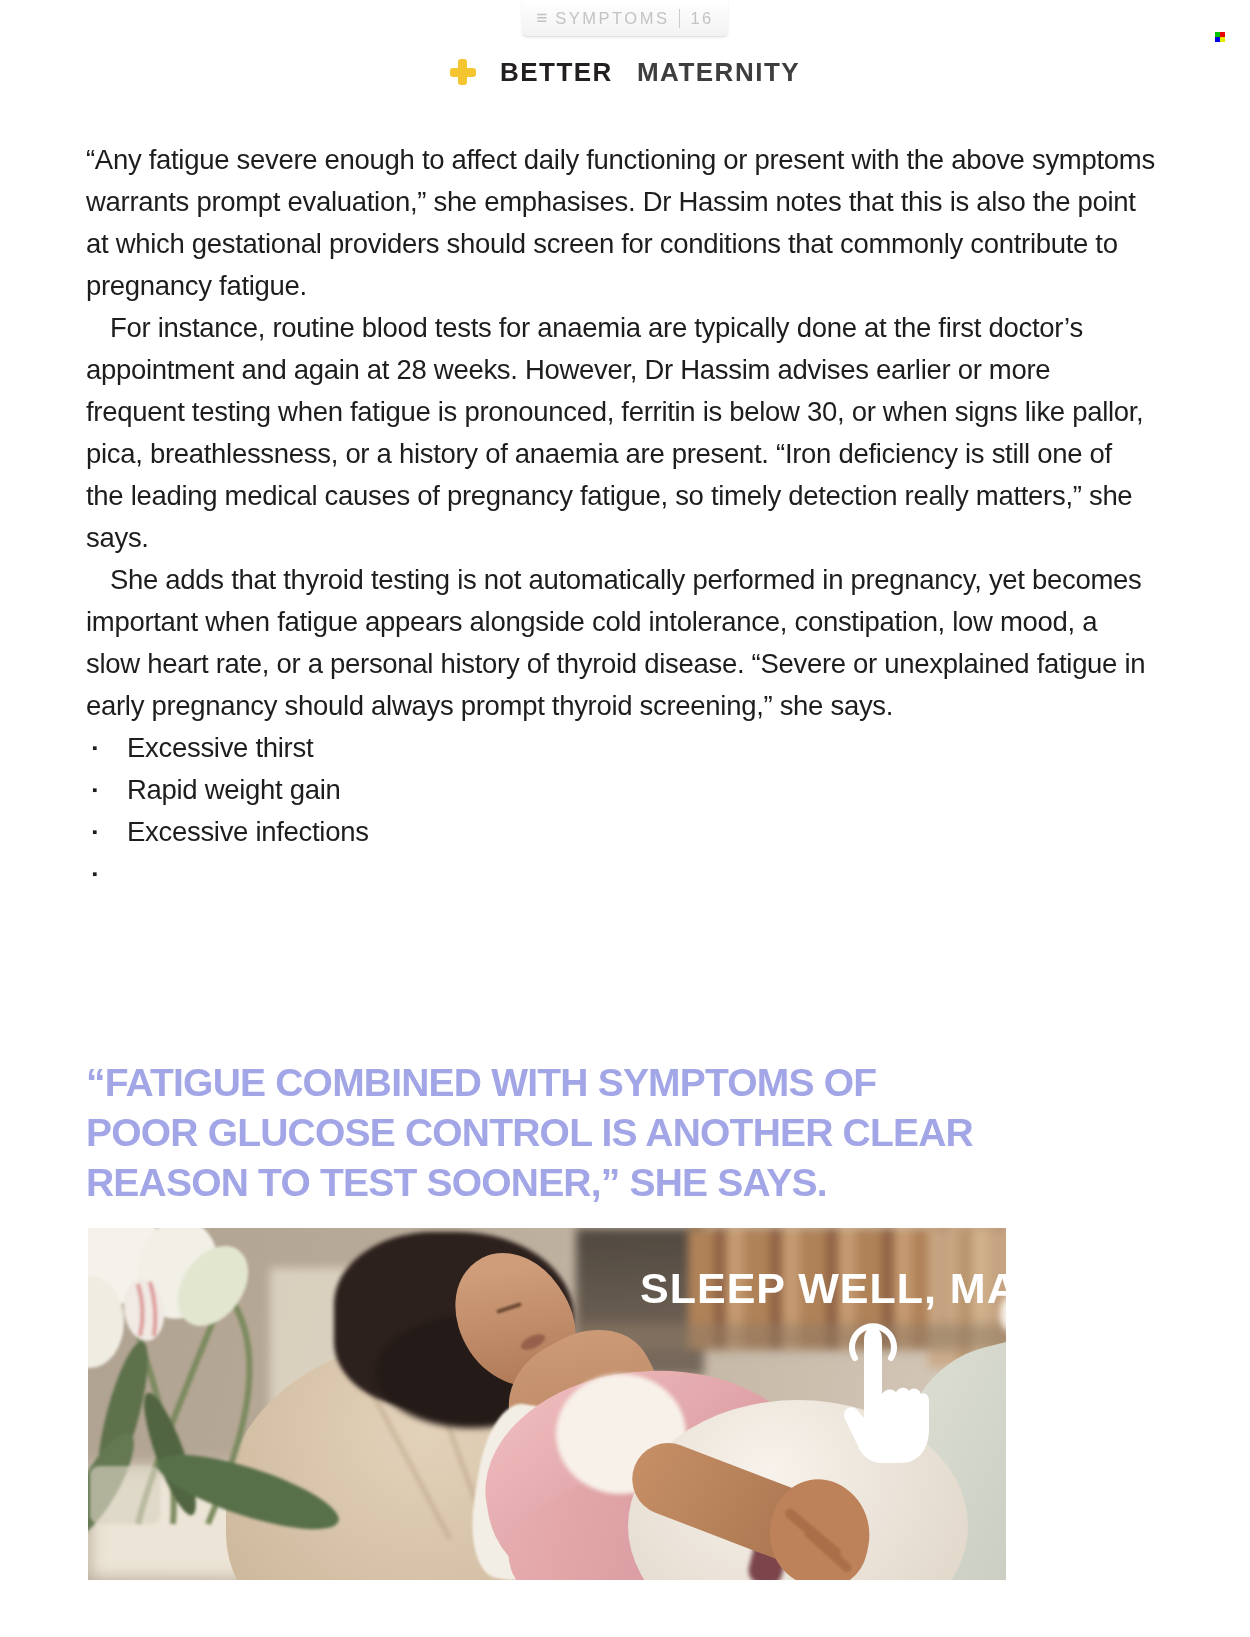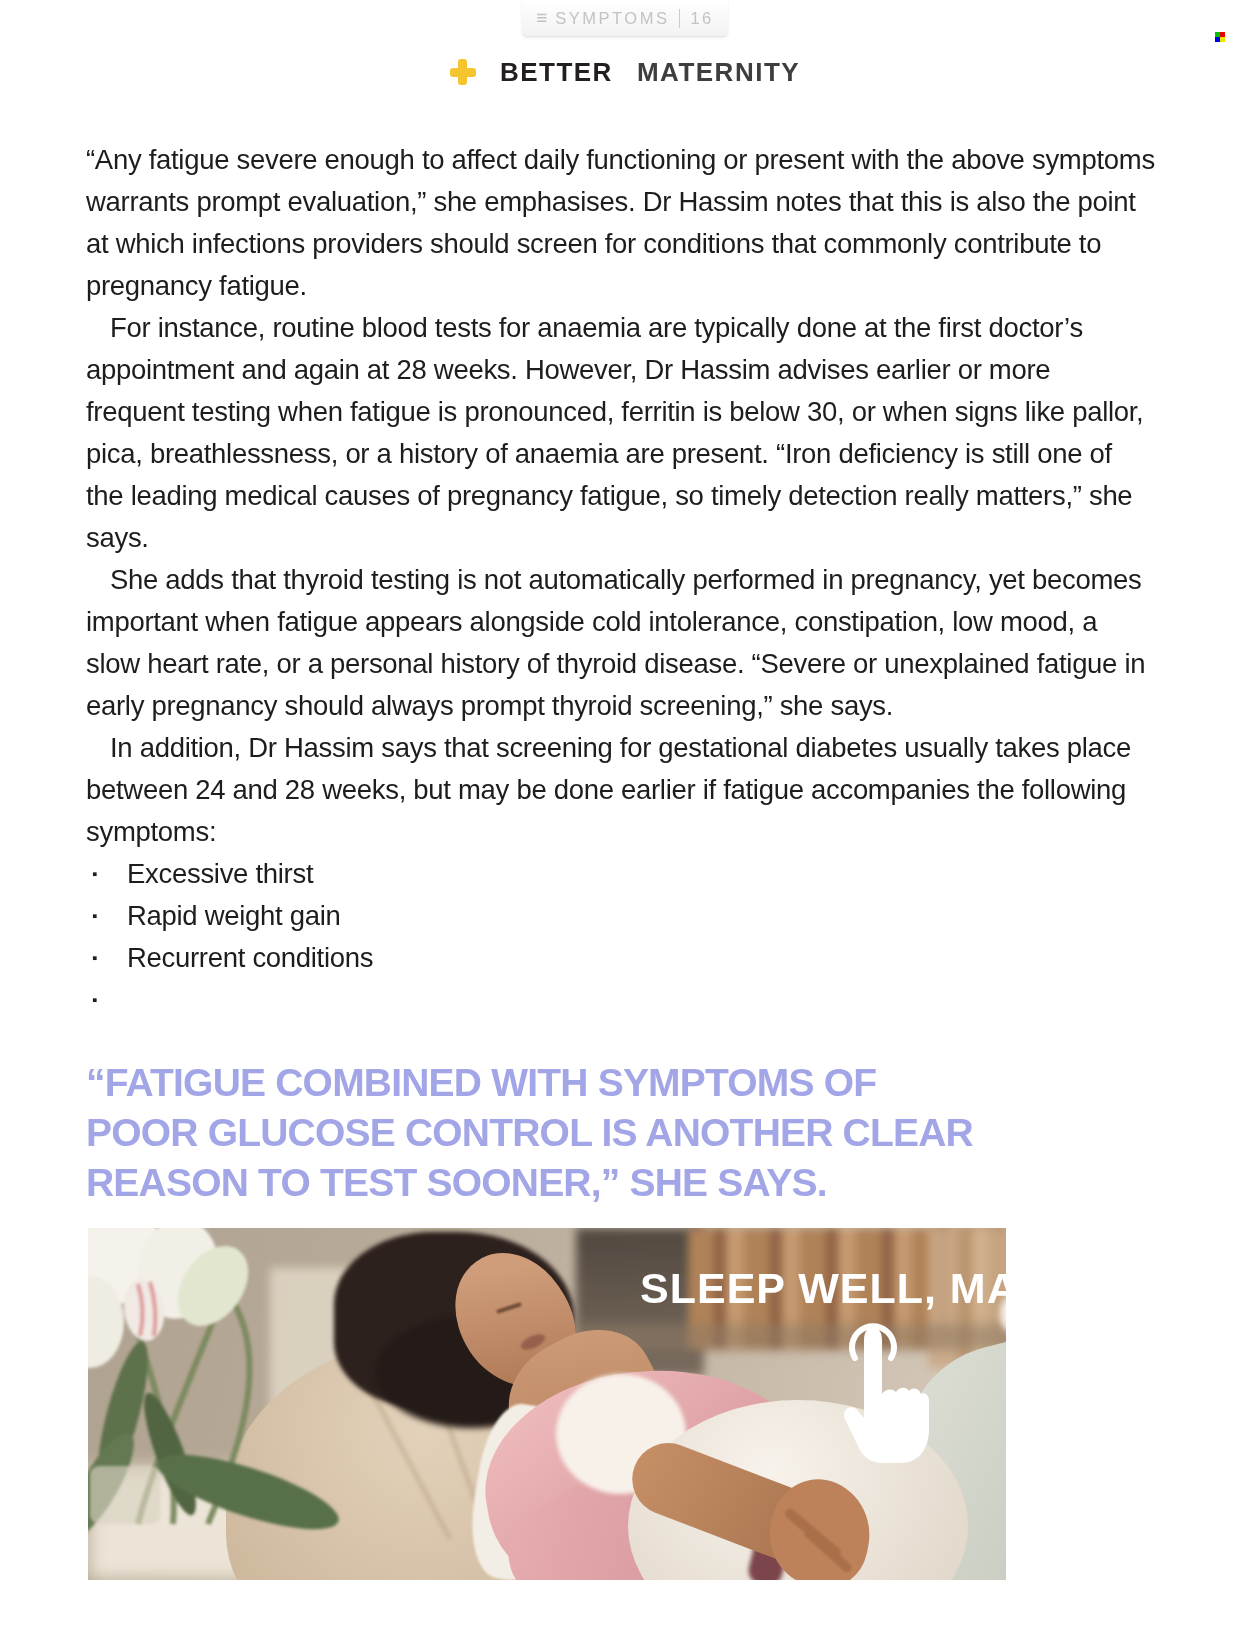--- a/index.html
+++ b/index.html
@@ -147,28 +147,27 @@
   <div class="brand">
     <span class="plus">
         <i class="h"></i>
         <i class="v"></i>
       </span>
     <span class="b">BETTER</span>
     <span class="l">MATERNITY</span>
   </div>
 
   <main class="article">
-    <p>“Any fatigue severe enough to affect daily functioning or present with the above symptoms warrants prompt evaluation,” she emphasises. Dr Hassim notes that this is also the point at which infections providers should screen for conditions that commonly contribute to pregnancy fatigue.</p>
+    <p>“Any fatigue severe enough to affect daily functioning or present with the above symptoms warrants prompt evaluation,” she emphasises. Dr Hassim notes that this is also the point at which gestational providers should screen for conditions that commonly contribute to pregnancy fatigue.</p>
     <p class="ind">For instance, routine blood tests for anaemia are typically done at the first doctor’s appointment and again at 28 weeks. However, Dr Hassim advises earlier or more frequent testing when fatigue is pronounced, ferritin is below 30, or when signs like pallor, pica, breathlessness, or a history of anaemia are present. “Iron deficiency is still one of the leading medical causes of pregnancy fatigue, so timely detection really matters,” she says.</p>
     <p class="ind">She adds that thyroid testing is not automatically performed in pregnancy, yet becomes important when fatigue appears alongside cold intolerance, constipation, low mood, a slow heart rate, or a personal history of thyroid disease. “Severe or unexplained fatigue in early pregnancy should always prompt thyroid screening,” she says.</p>
-    <p class="ind">In addition, Dr Hassim says that screening for gestational diabetes usually takes place between 24 and 28 weeks, but may be done earlier if fatigue accompanies the following symptoms:</p>
     <ul class="symptoms">
       <li><span class="mk">▪</span><span>Excessive thirst</span></li>
       <li><span class="mk">▪</span><span>Rapid weight gain</span></li>
-      <li><span class="mk">▪</span><span>Recurrent conditions</span></li>
+      <li><span class="mk">▪</span><span>Excessive infections</span></li>
       <li><span class="mk">▪</span></li>
     </ul>
   </main>
 
   <blockquote class="pull-quote">
     <div>“FATIGUE COMBINED WITH SYMPTOMS OF</div>
     <div>POOR GLUCOSE CONTROL IS ANOTHER CLEAR</div>
     <div>REASON TO TEST SOONER,” SHE SAYS.</div>
   </blockquote>
 

